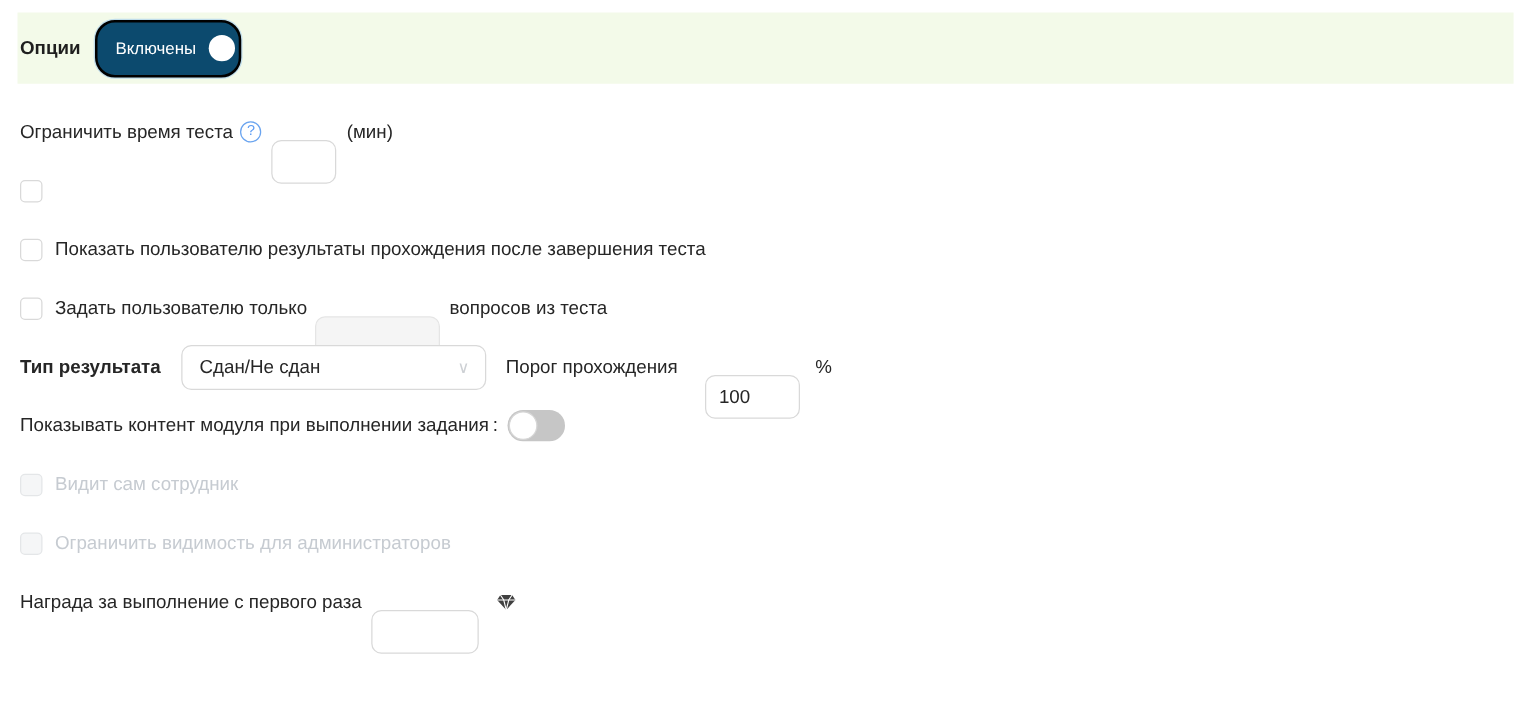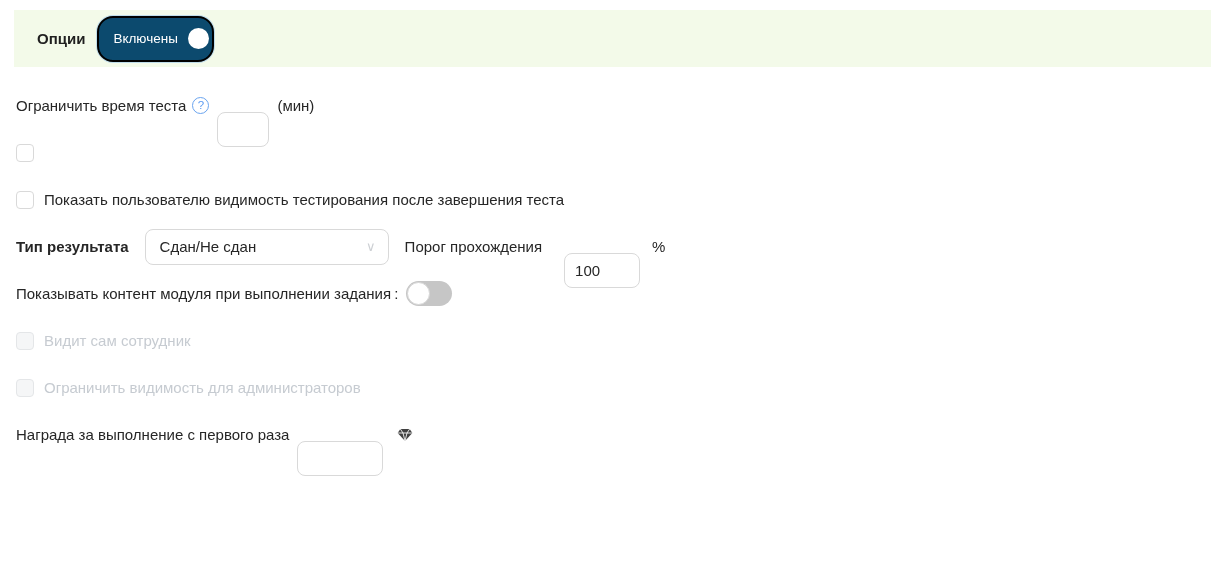--- a/index.html
+++ b/index.html
@@ -13,21 +13,21 @@
     overflow: hidden;
   }
 
   
   .banner {
     margin: 10px 0 0 14px;
     height: 57px;
     background: #f3fae9;
     display: flex;
     align-items: center;
-    padding-left: 23px;
+    padding-left: 2px;
   }
   .banner-label { font-weight: 700; color: #1f1f1f; }
 
   .switch-on {
     margin-left: 12px;
     height: 46px;
     background: #0c4a6e;
     border: 2px solid #000000;
     border-radius: 16px;
     display: flex;
@@ -151,23 +151,29 @@
       <input class="inp w52" type="text" value="" style="">
       <span class="lbl ml8">(мин)</span>
     </div>
 
     <div class="row">
       <span class="checkbox"></span>
     </div>
 
     <div class="row">
       <span class="checkbox"></span>
-      <span class="lbl">Показать пользователю видимость тестирования после завершения теста</span>
-    </div>
-
+      <span class="lbl">Показать пользователю результаты прохождения после завершения теста</span>
+    </div>
+
+    <div class="row">
+      <span class="checkbox"></span>
+      <span class="lbl">Задать пользователю только</span>
+      <input class="inp w100 disabled ml6" type="text" disabled="" value="" style="">
+      <span class="lbl ml8">вопросов из теста</span>
+    </div>
 
     <div class="row">
       <span class="lbl bold">Тип результата</span>
       <div class="select">
         <span>Сдан/Не сдан</span>
         <span class="chev">∨</span>
       </div>
       <span class="lbl ml16 mr10">Порог прохождения</span>
       <input class="inp w76" type="text" value="100" style="">
       <span class="lbl ml12">%</span>

